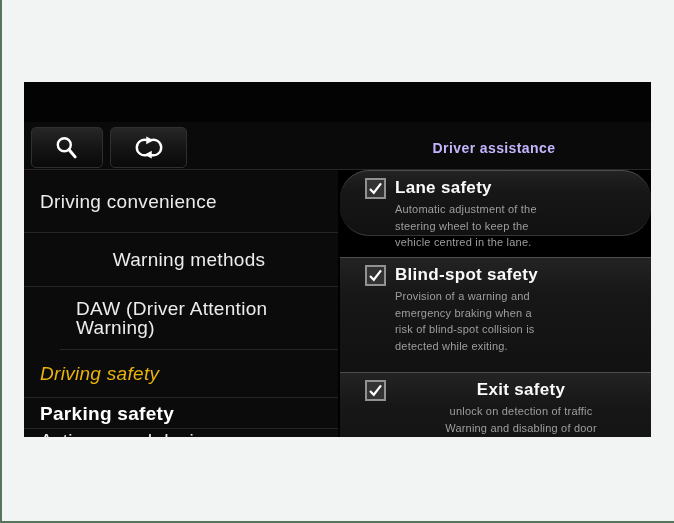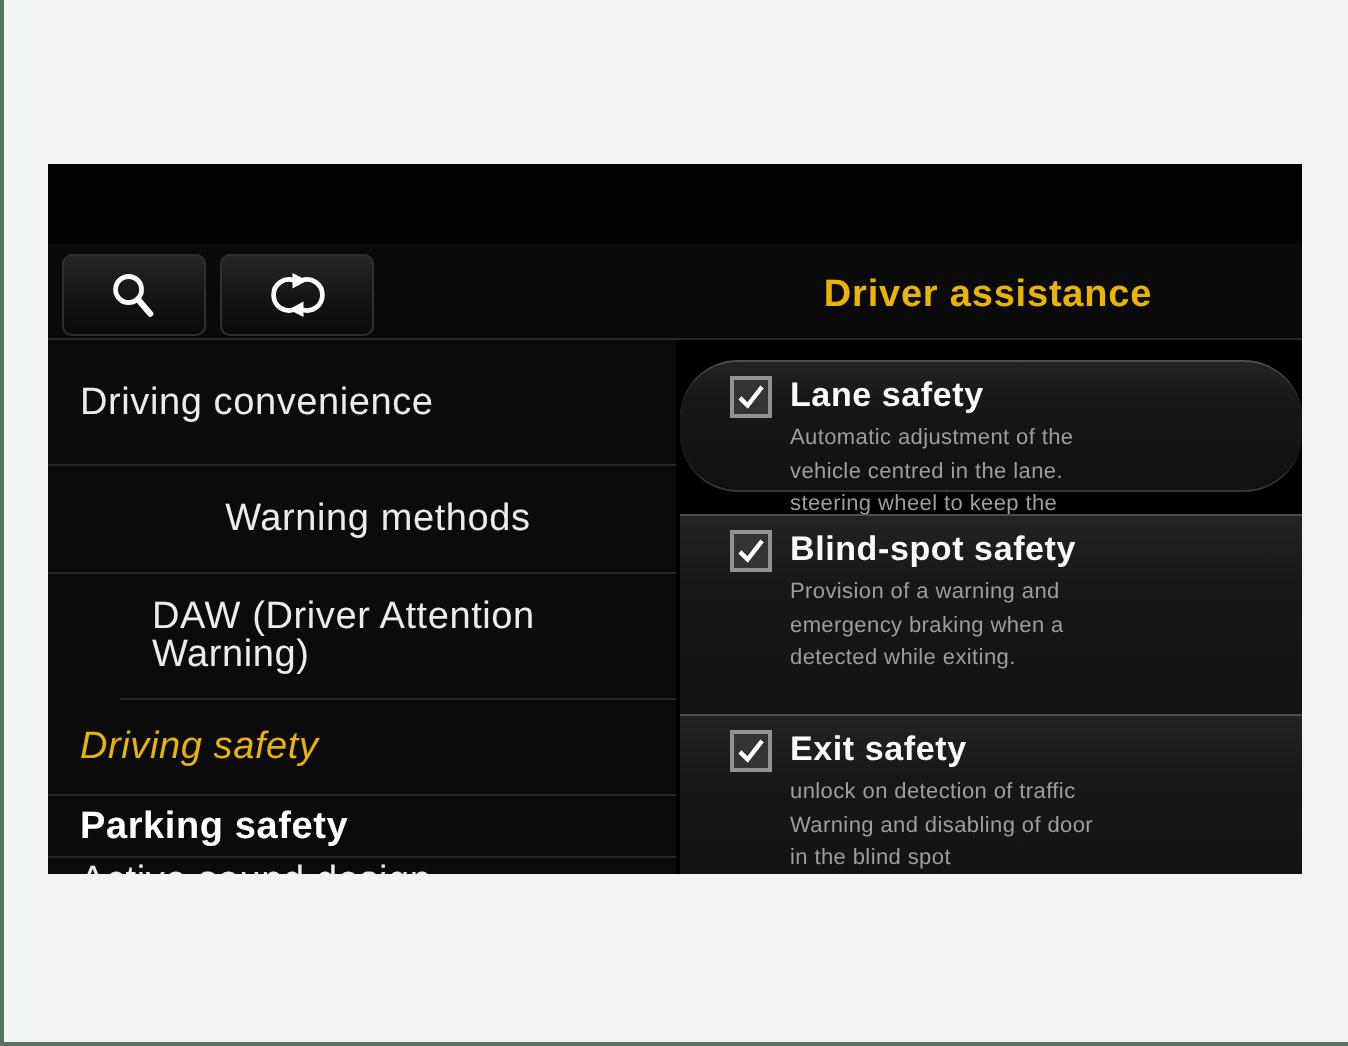--- a/index.html
+++ b/index.html
@@ -42,21 +42,21 @@
     display: flex; align-items: center; justify-content: center;
     cursor: pointer;
   }
   .btn-search { left: 7px;  width: 72px; }
   .btn-loop   { left: 86px; width: 77px; }
   .tool-btn svg { display: block; }
 
   .header-title {
     position: absolute; left: 313px; top: 0; width: 314px; height: 48px;
     display: flex; align-items: center; justify-content: center;
-    color: #eab308; font-size: 19px; font-weight: bold; letter-spacing: 0.4px;
+    color: #c4b5fd; font-size: 14px; font-weight: bold; letter-spacing: 0.4px;
     padding-top: 4px;
   }
 
   
   .content {
     position: absolute; left: 0; top: 88px; right: 0; bottom: 0;
     background: #000;
   }
 
   
@@ -88,23 +88,23 @@
   }
   .card {
     position: absolute; left: 0; width: 100%;
     background: linear-gradient(180deg, #232323 0%, #171717 30%, #111111 100%);
     border-top: 1px solid #4d4d4d;
     border-bottom: 1px solid #363636;
     display: flex;
     padding-top: 5px;
     cursor: pointer;
   }
-  .card-0 { top: 10px;     height: 66px; border-radius: 29px; }
+  .card-0 { top: 0;     height: 66px; border-radius: 29px; }
   .card-1 { top: 87px;  height: 120px; }
-  .card-2 { top: 187px; height: 110px; }
+  .card-2 { top: 202px; height: 110px; text-align: center; }
 
   .cb-col { width: 55px; flex: 0 0 55px; padding-left: 25px; padding-top: 2px; }
   .checkbox {
     width: 21px; height: 21px;
     border: 2px solid #929292;
     background: #333333;
     display: flex; align-items: center; justify-content: center;
     cursor: pointer;
   }
   .opt-text { flex: 1; padding-right: 4px; }
@@ -175,37 +175,38 @@
         <div class="cb-col">
           <span class="checkbox">
             <svg width="17" height="17" viewBox="0 0 20 20">
               <polyline points="3.5,10.5 8,15 16.5,4" fill="none" stroke="#ffffff" stroke-width="2.6"></polyline>
             </svg>
           </span>
         </div>
         <div class="opt-text">
           <div class="opt-title">Lane safety</div>
           <div class="desc-line">Automatic adjustment of the</div>
+          <div class="desc-line">steering wheel to keep the</div>
           <div class="desc-line">vehicle centred in the lane.</div>
-          <div class="desc-line">steering wheel to keep the</div>
         </div>
       </div>
 
       <div class="card card-1">
         <div class="cb-col">
           <span class="checkbox">
             <svg width="17" height="17" viewBox="0 0 20 20">
               <polyline points="3.5,10.5 8,15 16.5,4" fill="none" stroke="#ffffff" stroke-width="2.6"></polyline>
             </svg>
           </span>
         </div>
         <div class="opt-text">
           <div class="opt-title">Blind-spot safety</div>
           <div class="desc-line">Provision of a warning and</div>
           <div class="desc-line">emergency braking when a</div>
+          <div class="desc-line">risk of blind-spot collision is</div>
           <div class="desc-line">detected while exiting.</div>
         </div>
       </div>
 
       <div class="card card-2">
         <div class="cb-col">
           <span class="checkbox">
             <svg width="17" height="17" viewBox="0 0 20 20">
               <polyline points="3.5,10.5 8,15 16.5,4" fill="none" stroke="#ffffff" stroke-width="2.6"></polyline>
             </svg>

